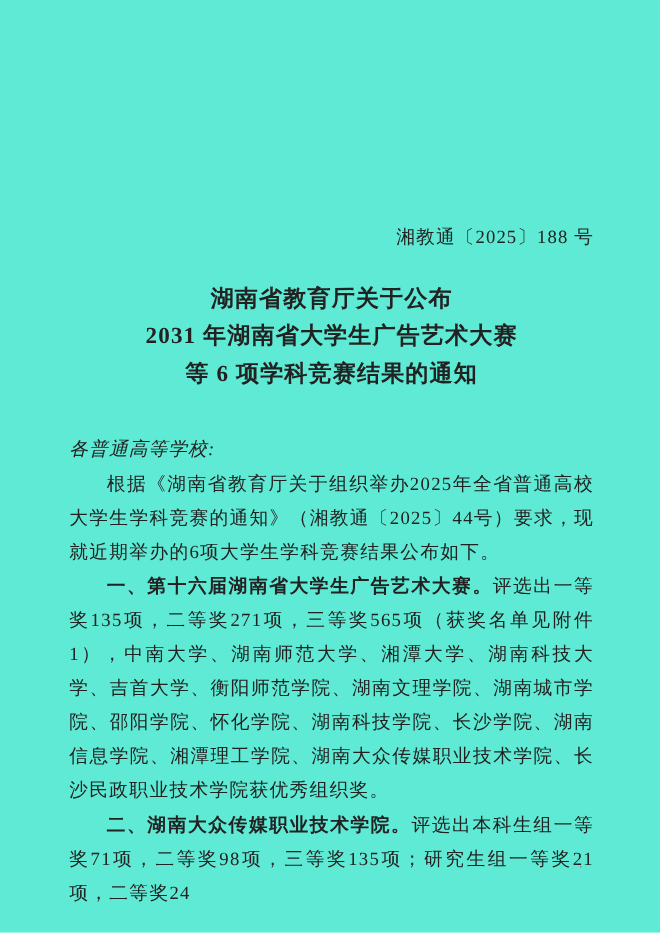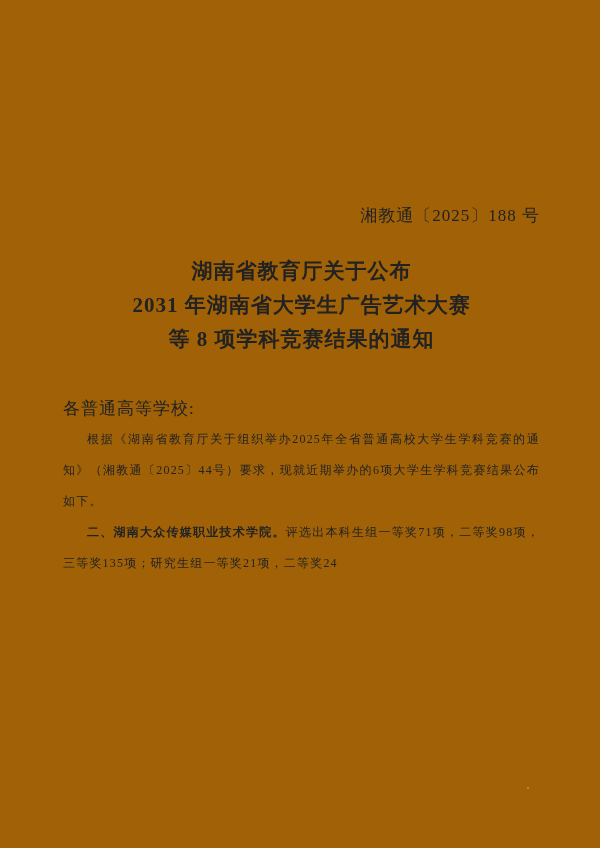--- a/index.html
+++ b/index.html
@@ -1,21 +1,21 @@
 <!DOCTYPE html>
 <html><head>
 <meta charset="utf-8">
 <style>
   html, body { margin: 0; padding: 0; background: #ffffff; }
   .page {
     position: relative;
     width: 600px;
     height: 848px;
     margin: 0 auto;
-    background: #a16207;
+    background: #5eead4;
     box-sizing: border-box;
     padding: 204px 60px 0 63px;
     font-family: "Liberation Serif", "DejaVu Serif", serif;
     color: #222222;
     overflow: hidden;
   }
   .doc-number {
     text-align: right;
     font-size: 17px;
     line-height: 24px;
@@ -29,24 +29,25 @@
     text-align: center;
     line-height: 34px;
     letter-spacing: 1px;
   }
   .title-line { display: block; }
   .salutation {
     margin-top: 37px;
     font-size: 17px;
     line-height: 31px;
     letter-spacing: 1px;
+    font-style: italic;
   }
   .para {
     margin: 0;
-    font-size: 12px;
+    font-size: 17px;
     line-height: 31px;
     letter-spacing: 1.2px;
     text-align: justify;
     text-indent: 2em;
     word-break: break-all;
   }
   .para .lead {
     font-weight: bold;
     font-family: "Liberation Sans", "DejaVu Sans", sans-serif;
   }
@@ -63,25 +64,26 @@
 </head>
 <body>
 
 <div class="page">
 
   <div class="doc-number">湘教通〔2025〕188 号</div>
 
   <h1 class="title">
     <span class="title-line">湖南省教育厅关于公布</span>
     <span class="title-line">2031 年湖南省大学生广告艺术大赛</span>
-    <span class="title-line">等 8 项学科竞赛结果的通知</span>
+    <span class="title-line">等 6 项学科竞赛结果的通知</span>
   </h1>
 
   <div class="salutation">各普通高等学校:</div>
 
   <p class="para"><span class="lead"></span><span>根据《湖南省教育厅关于组织举办2025年全省普通高校大学生学科竞赛的通知》（湘教通〔2025〕44号）要求，现就近期举办的6项大学生学科竞赛结果公布如下。</span></p>
 
+  <p class="para"><span class="lead">一、第十六届湖南省大学生广告艺术大赛。</span><span>评选出一等奖135项，二等奖271项，三等奖565项（获奖名单见附件1），中南大学、湖南师范大学、湘潭大学、湖南科技大学、吉首大学、衡阳师范学院、湖南文理学院、湖南城市学院、邵阳学院、怀化学院、湖南科技学院、长沙学院、湖南信息学院、湘潭理工学院、湖南大众传媒职业技术学院、长沙民政职业技术学院获优秀组织奖。</span></p>
 
   <p class="para"><span class="lead">二、湖南大众传媒职业技术学院。</span><span>评选出本科生组一等奖71项，二等奖98项，三等奖135项；研究生组一等奖21项，二等奖24</span></p>
 
   <div class="speck"></div>
 
 </div>
 
 </body></html>

